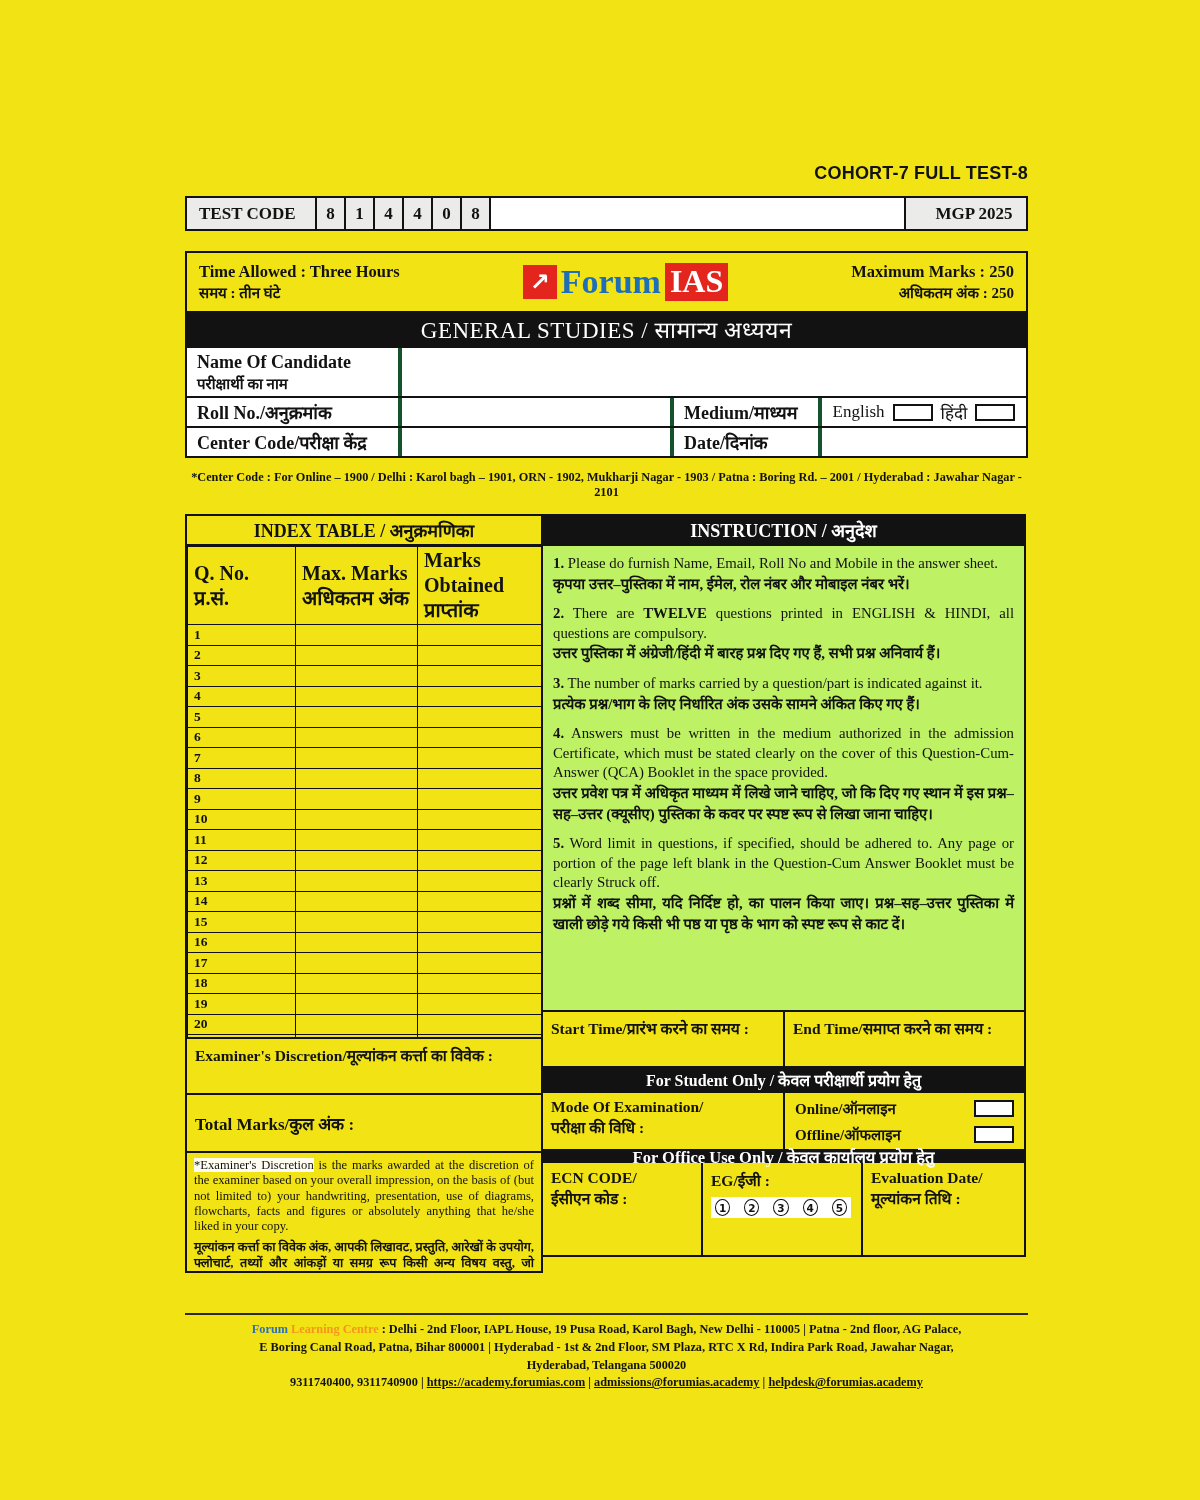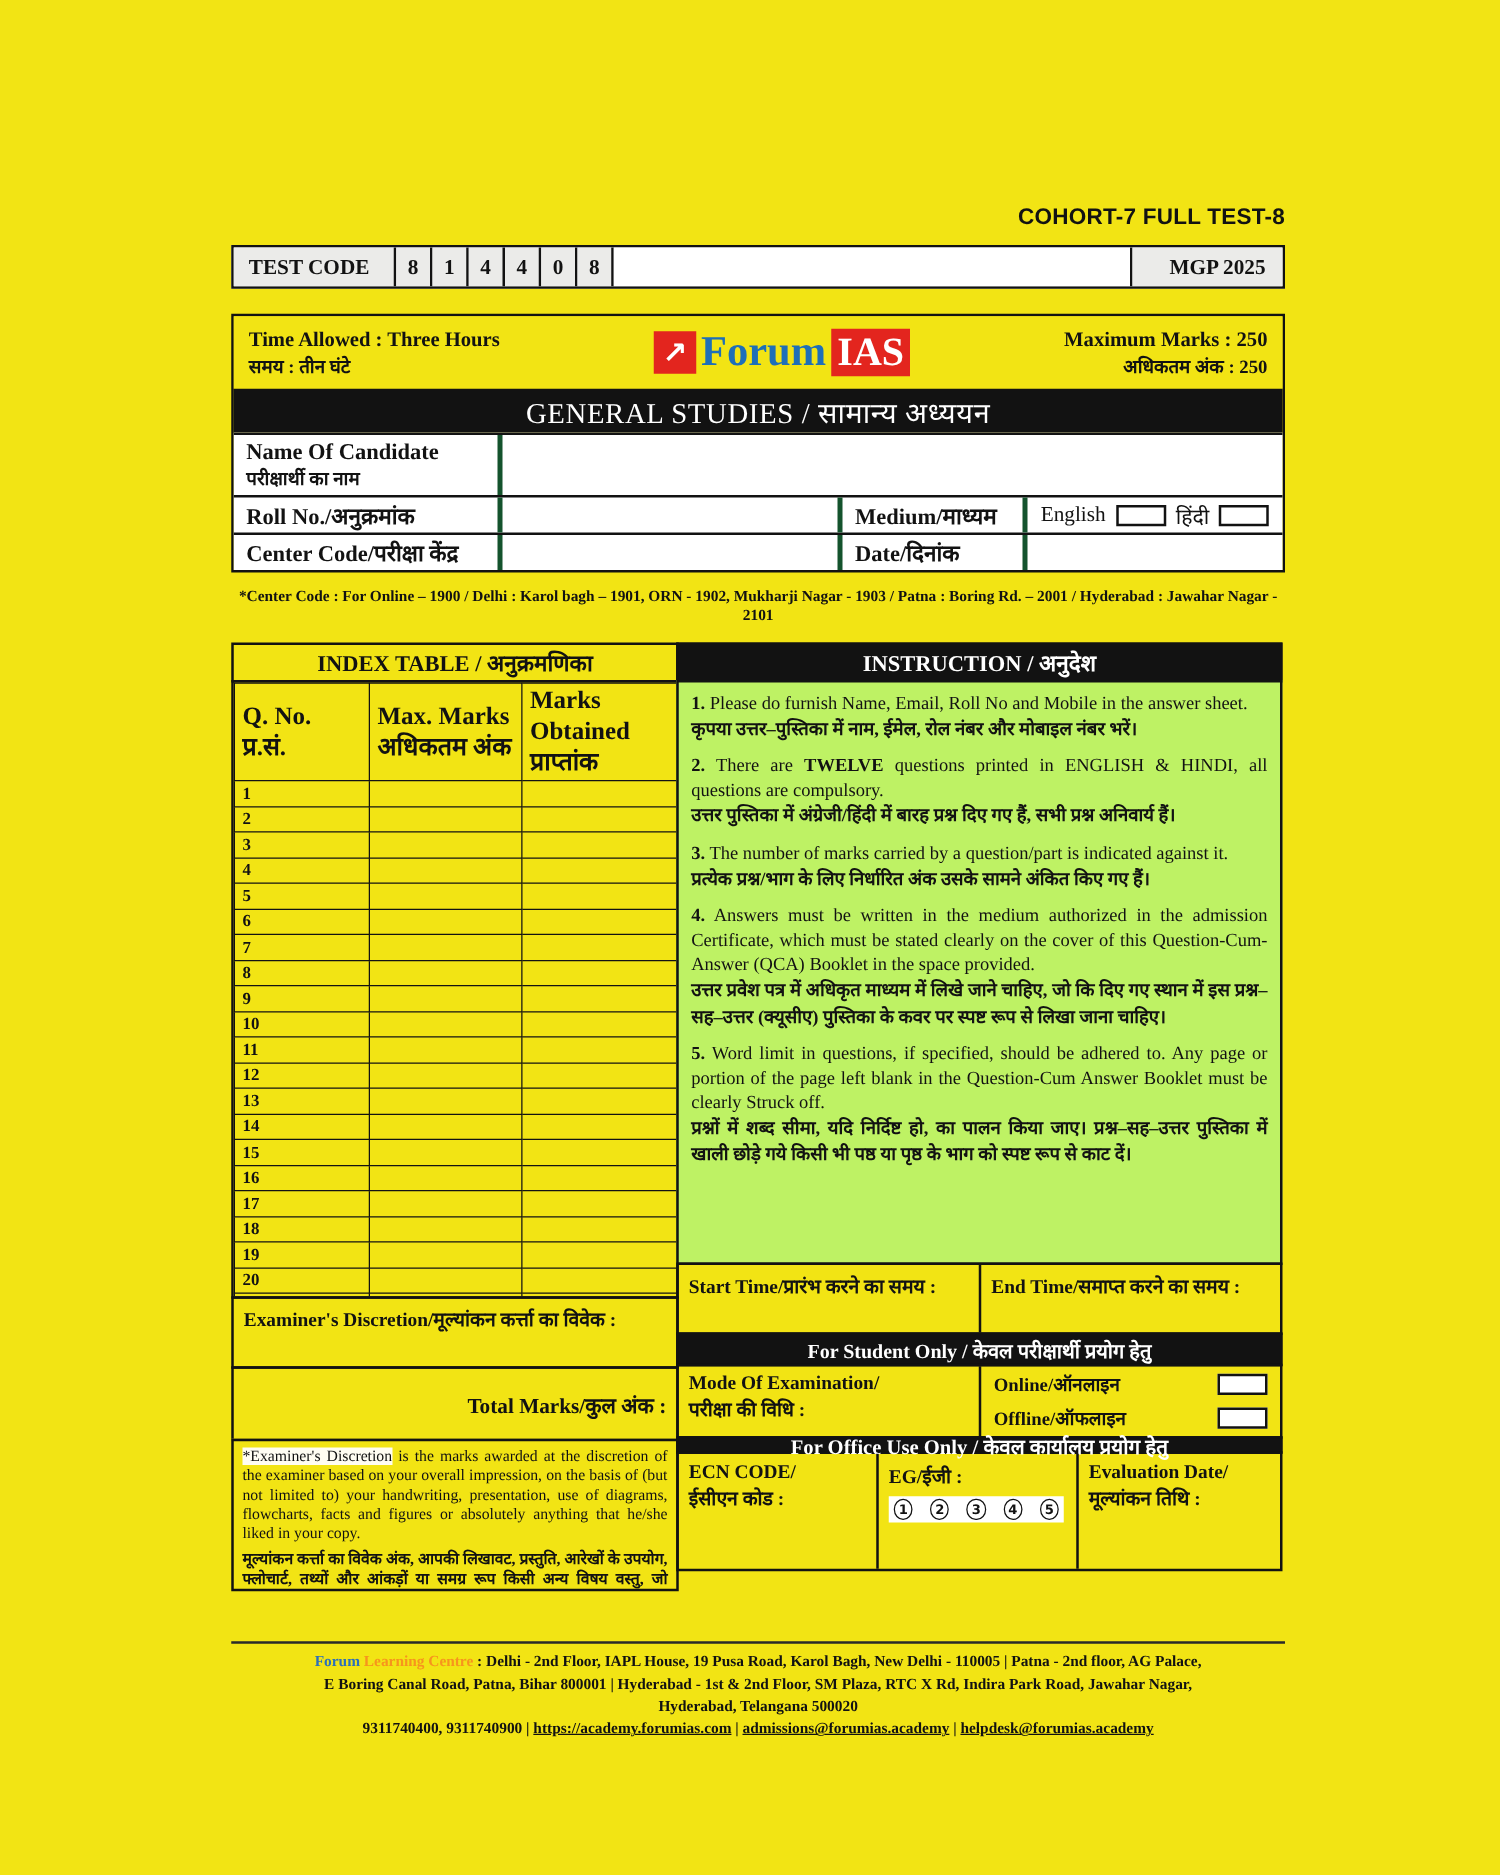--- a/index.html
+++ b/index.html
@@ -78,21 +78,21 @@
   .total-cell { font-size:14.5px; height:28px !important; }
   .total-val { text-align:center !important; font-size:15px; }
 
   .inst-box { height:468px; padding:8px 10px 0 10px; overflow:hidden; background:#bef264; }
   .inst { margin-bottom:10px; }
   .inst .en { font-size:14.8px; line-height:1.32; text-align:justify; }
   .inst .hi { font-size:14.8px; line-height:1.4; font-weight:bold; text-align:justify; }
 
   .cell-row { display:flex; }
   .fld { padding:5px 8px; font-weight:bold; font-size:15.5px; }
-  .h58 { height:58px; } .h60 { height:60px;justify-content:flex-end; } .h96 { height:96px; } .h122 { height:122px; }
+  .h58 { height:58px; } .h60 { height:60px; } .h96 { height:96px; } .h122 { height:122px; }
   .split > div { border-right:2px solid #121212; }
   .split > div:last-child { border-right:none; }
   .w242 { width:242px; } .w243 { flex:1; }
   .modeops { display:flex; flex-direction:column; justify-content:center; gap:6px; padding:5px 10px; }
   .modeline { display:flex; align-items:center; justify-content:space-between; font-weight:bold; font-size:15px; }
 
   .fineprint { padding:5px 7px; background:#F2E414; overflow:hidden; }
   .fp-en { font-size:12.6px; line-height:1.22; text-align:justify; }
   .fp-en .hl { background:#FFFDF2; }
   .fp-hi { margin-top:4px; font-size:12.6px; line-height:1.3; font-weight:bold; text-align:justify; }

